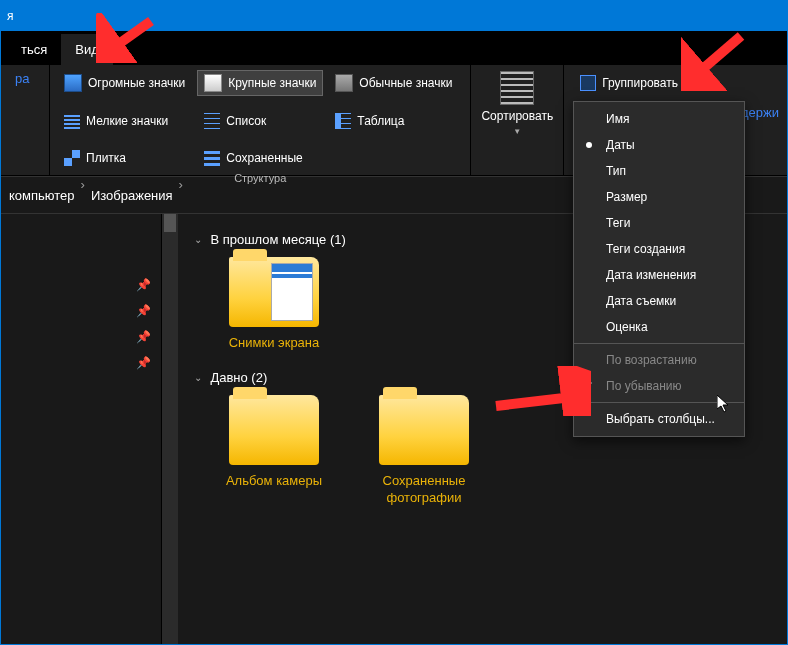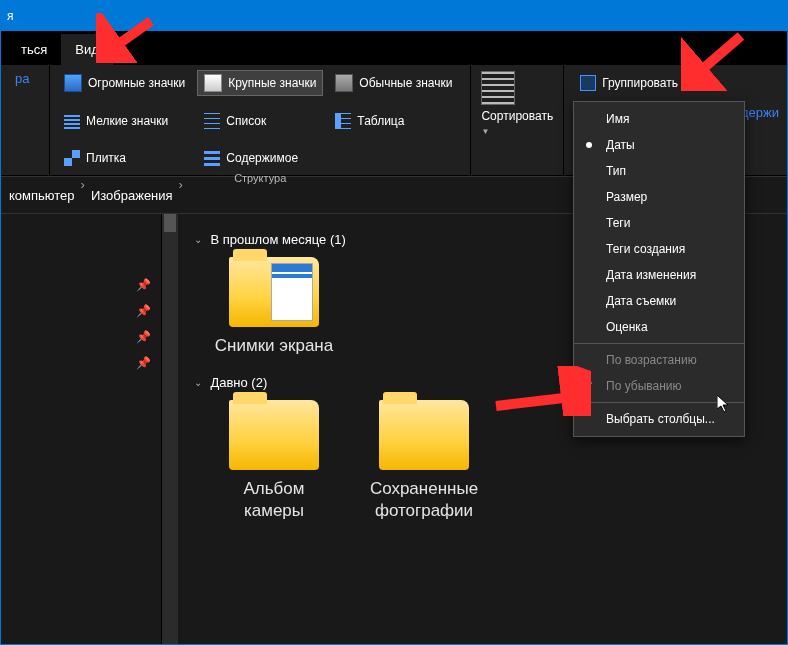--- a/index.html
+++ b/index.html
@@ -18,42 +18,42 @@
 .icon16{width:16px;height:16px;display:inline-block;flex-shrink:0}
 .ic-xl{background:linear-gradient(#4fa3ff,#2b6cc4);border:1px solid #1d4d8a}
 .ic-lg{background:linear-gradient(#fff,#ccc);border:1px solid #888}
 .ic-md{background:linear-gradient(#aaa,#777);border:1px solid #555}
 .ic-sm{background:repeating-linear-gradient(0deg,#5aa0ff 0 2px,transparent 2px 4px)}
 .ic-list{background:repeating-linear-gradient(0deg,#5aa0ff 0 1px,transparent 1px 5px)}
 .ic-table{background:linear-gradient(90deg,#5aa0ff 40%,transparent 40%),repeating-linear-gradient(0deg,#5aa0ff 0 1px,transparent 1px 5px)}
 .ic-tiles{background:conic-gradient(#5aa0ff 0 25%,transparent 0 50%,#5aa0ff 0 75%,transparent 0)}
 .ic-content{background:repeating-linear-gradient(0deg,#5aa0ff 0 3px,transparent 3px 6px)}
 .rgroup .label{text-align:center;font-size:11px;color:#bbb;padding:3px 0}
-.bigbtn{display:flex;flex-direction:column;justify-content:center;padding:6px 10px;font-size:12px;cursor:pointer;gap:4px}
+.bigbtn{display:flex;flex-direction:column;align-items:center;justify-content:center;padding:6px 10px;font-size:12px;cursor:pointer;gap:4px}
 .bigicon{width:32px;height:32px}
 .ic-sort{background:repeating-linear-gradient(0deg,#bbb 0 2px,transparent 2px 6px);border:1px solid #666}
 .grpbtn{display:flex;align-items:center;gap:6px;padding:4px 8px;cursor:pointer;font-size:12px}
 .grpbtn .sq{width:14px;height:14px;border:1px solid #4a90ff;background:#1a3960}
 .addressbar{height:36px;background:#191919;display:flex;padding:0 8px;gap:6px;border-top:1px solid #333;border-bottom:1px solid #333}
 .crumb{display:flex;align-items:center;gap:6px;font-size:13px;color:#fff;cursor:pointer}
 .chev{color:#999}
 .body{display:flex;height:431px}
 .sidebar{width:160px;background:#191919;border-right:1px solid #000;padding:8px 0;position:relative}
 .pin{position:absolute;right:10px;color:#ccc;font-size:12px}
 .scrollbar{width:16px;background:#2b2b2b;height:100%;position:relative}
 .scrollbar .thumb{position:absolute;top:0;left:2px;right:2px;height:18px;background:#555}
 .content{flex:1;background:#191919;padding:12px 16px;overflow:hidden}
 .grouphdr{display:flex;align-items:center;gap:8px;font-size:13px;color:#fff;margin:6px 0 10px}
 .grouphdr .arr{font-size:10px;color:#aaa}
 .folders{display:flex;gap:30px;flex-wrap:wrap;margin-left:20px;margin-bottom:18px}
 .folder{display:flex;flex-direction:column;align-items:center;width:120px;cursor:pointer}
 .folder .ficon{width:90px;height:70px;background:linear-gradient(#ffe79e 0%,#ffd23e 60%,#f5b600 100%);border-radius:2px 8px 4px 4px;position:relative;margin-bottom:8px}
 .folder .ficon::before{content:"";position:absolute;top:-8px;left:4px;width:34px;height:12px;background:#ffd76a;border-radius:3px 3px 0 0}
 .folder.thumb .ficon::after{content:"";position:absolute;top:6px;right:6px;width:40px;height:56px;background:#fff;border:1px solid #aaa;box-shadow:inset 0 8px 0 #2b7bd6,inset 0 10px 0 #fff,inset 0 14px 0 #2b7bd6}
-.folder .fname{font-size:17px;text-align:center;color:#e5e5e5;line-height:1.3}
+.folder .fname{font-size:13px;text-align:center;color:#eab308;line-height:1.3}
 .menu{position:absolute;top:100px;left:572px;width:170px;background:#2b2b2b;border:1px solid #555;box-shadow:0 4px 12px rgba(0,0,0,.6);z-index:50;padding:4px 0}
 .menu .mi{padding:6px 14px 6px 32px;font-size:12px;color:#fff;cursor:pointer;position:relative}
 .menu .mi.sel{background:#555}
 .menu .mi.dis{color:#888;cursor:default}
 .menu .mi.radio::before{content:"";position:absolute;left:12px;top:50%;width:6px;height:6px;background:#fff;border-radius:50%;transform:translateY(-50%)}
 .menu .mi.check::before{content:"✓";position:absolute;left:10px;top:50%;transform:translateY(-50%);color:#bbb;font-size:12px}
 .menu .sep{height:1px;background:#555;margin:3px 0}
 .arrow-ann{position:absolute;z-index:100;pointer-events:none}
 .cursor{position:absolute;z-index:101;pointer-events:none;font-size:16px;color:#fff}
 .truncated{color:#3b82f6;font-size:13px;padding:0 6px}
@@ -97,21 +97,21 @@
           <div class="ritem sel">
               <span class="icon16 ic-lg"></span>
               <span>Крупные значки</span>
             </div>
           <div class="ritem">
               <span class="icon16 ic-list"></span>
               <span>Список</span>
             </div>
           <div class="ritem">
               <span class="icon16 ic-content"></span>
-              <span>Содержимое</span>
+              <span>Сохраненные</span>
             </div>
         </div>
         <div class="layout-col">
           <div class="ritem">
               <span class="icon16 ic-md"></span>
               <span>Обычные значки</span>
             </div>
           <div class="ritem">
               <span class="icon16 ic-table"></span>
               <span>Таблица</span>

